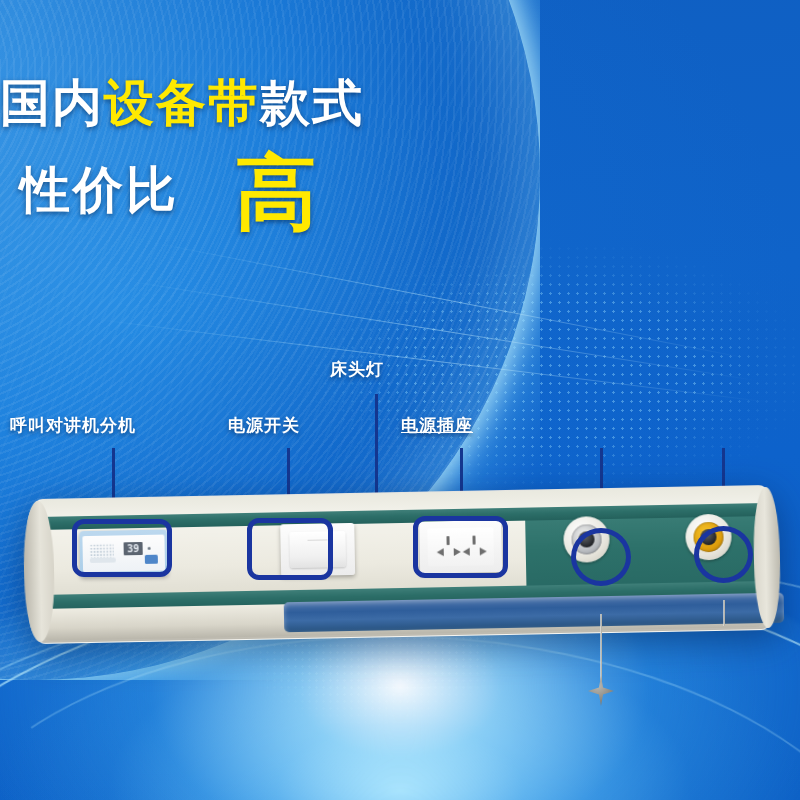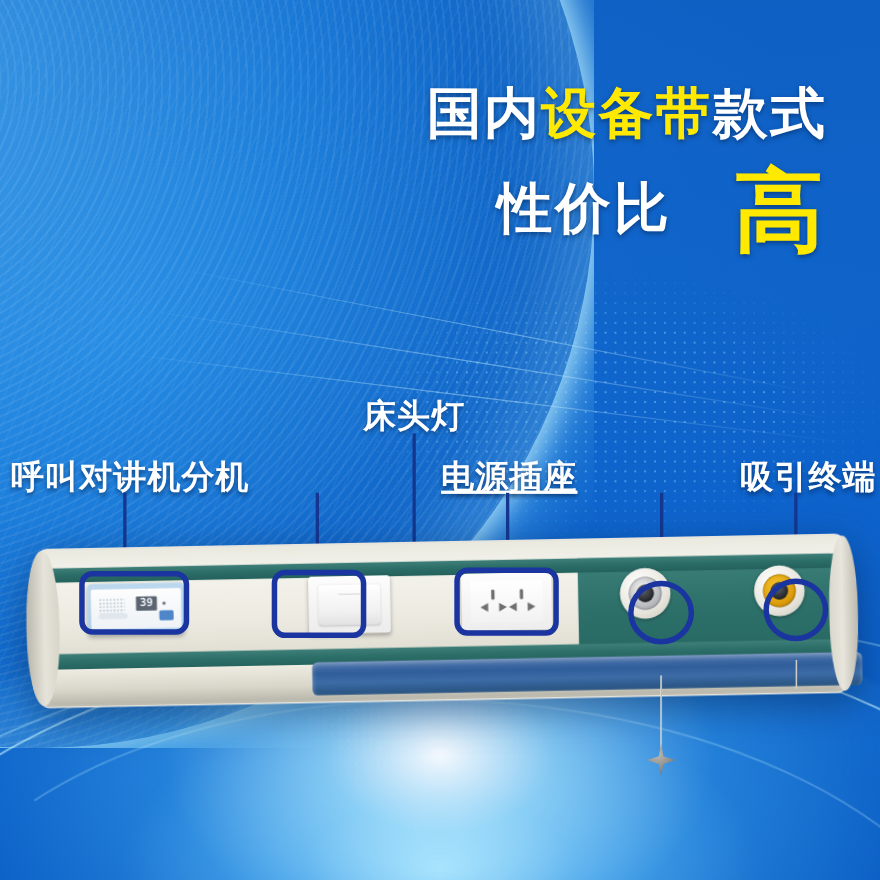--- a/index.html
+++ b/index.html
@@ -48,31 +48,31 @@
     background-image:radial-gradient(rgba(190,235,255,.9) 1.1px, rgba(0,0,0,0) 1.2px);
     background-size:7px 7px;
     -webkit-mask-image:radial-gradient(ellipse 200px 90px at 18% 40%,#000 60%,rgba(0,0,0,0) 100%),
       radial-gradient(ellipse 150px 110px at 44% 55%,#000 60%,rgba(0,0,0,0) 100%),
       radial-gradient(ellipse 190px 80px at 72% 35%,#000 60%,rgba(0,0,0,0) 100%);
     mask-image:radial-gradient(ellipse 200px 90px at 18% 40%,#000 60%,rgba(0,0,0,0) 100%),
       radial-gradient(ellipse 150px 110px at 44% 55%,#000 60%,rgba(0,0,0,0) 100%),
       radial-gradient(ellipse 190px 80px at 72% 35%,#000 60%,rgba(0,0,0,0) 100%);}
 
   
-  .headline{position:absolute;left:0;top:78px;width:752px;text-align:right;}
+  .headline{position:absolute;left:0;top:78px;width:752px;text-align:left;}
   .hl-line1{font-size:50px;font-weight:700;letter-spacing:2px;line-height:1;
     text-shadow:0 2px 5px rgba(2,30,70,.55);}
   .hl-line2{margin-top:24px;font-size:50px;font-weight:700;letter-spacing:3px;line-height:1;
-    text-shadow:0 2px 5px rgba(2,30,70,.55);}
+    text-shadow:0 2px 5px rgba(2,30,70,.55);padding-left:20px;}
   .w{color:#ffffff;}
   .y{color:#ffe900;}
   .big{font-size:82px;vertical-align:-14px;margin-left:56px;line-height:1;}
 
   
-  .label{position:absolute;color:#ffffff;font-weight:700;font-size:30px;white-space:nowrap;
+  .label{position:absolute;color:#ffffff;font-weight:700;font-size:17px;white-space:nowrap;
     letter-spacing:1px;text-shadow:0 2px 4px rgba(3,35,80,.6);}
   .leader{position:absolute;width:3px;background:#14368f;}
 
   
   .panel-wrap{position:absolute;left:28px;top:492px;width:748px;height:145px;
     transform:rotate(-1.1deg);filter:drop-shadow(0 10px 18px rgba(0,26,70,.45));}
   .panel-body{position:absolute;inset:0;border-radius:16px/30px;
     background:linear-gradient(180deg,#e9e9df 0%,#f4f3ec 16%,#eceae0 48%,#dedcd0 72%,#cfccc0 92%,#bdbab0 100%);
     border:1px solid rgba(255,255,255,.6);}
   .cap-left{position:absolute;left:-4px;top:2px;width:30px;height:141px;border-radius:16px/70px;
@@ -167,23 +167,23 @@
   <div class="headline">
     <div class="hl-line1">
       <span class="w">国内</span><span class="y">设备带</span><span class="w">款式</span>
     </div>
     <div class="hl-line2">
       <span class="w">性价比</span><span class="y big">高</span>
     </div>
   </div>
 
   <div class="label" style="left:10px;top:414px;">呼叫对讲机分机</div>
+  <div class="label" style="left:228px;top:414px;">电源开关</div>
   <div class="label" style="left:330px;top:358px;">床头灯</div>
   <div class="label" style="left:401px;top:414px;text-decoration:underline;">电源插座</div>
-  <div class="label" style="left:673px;top:414px;">吸引终端</div>
 
   <div class="leader" style="left:112px;top:448px;height:82px;"></div>
   <div class="leader" style="left:287px;top:448px;height:78px;"></div>
   <div class="leader" style="left:375px;top:394px;height:208px;"></div>
   <div class="leader" style="left:460px;top:448px;height:76px;"></div>
   <div class="leader" style="left:600px;top:448px;height:74px;"></div>
   <div class="leader" style="left:722px;top:448px;height:72px;"></div>
 
   <div class="panel-wrap">
     <div class="panel-body"></div>

